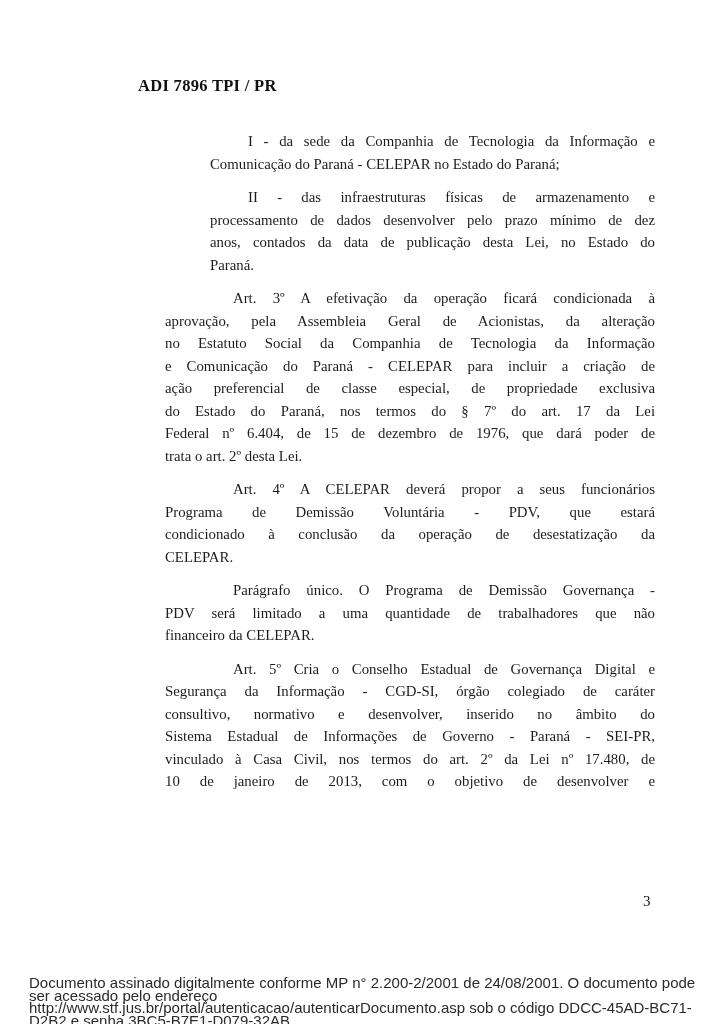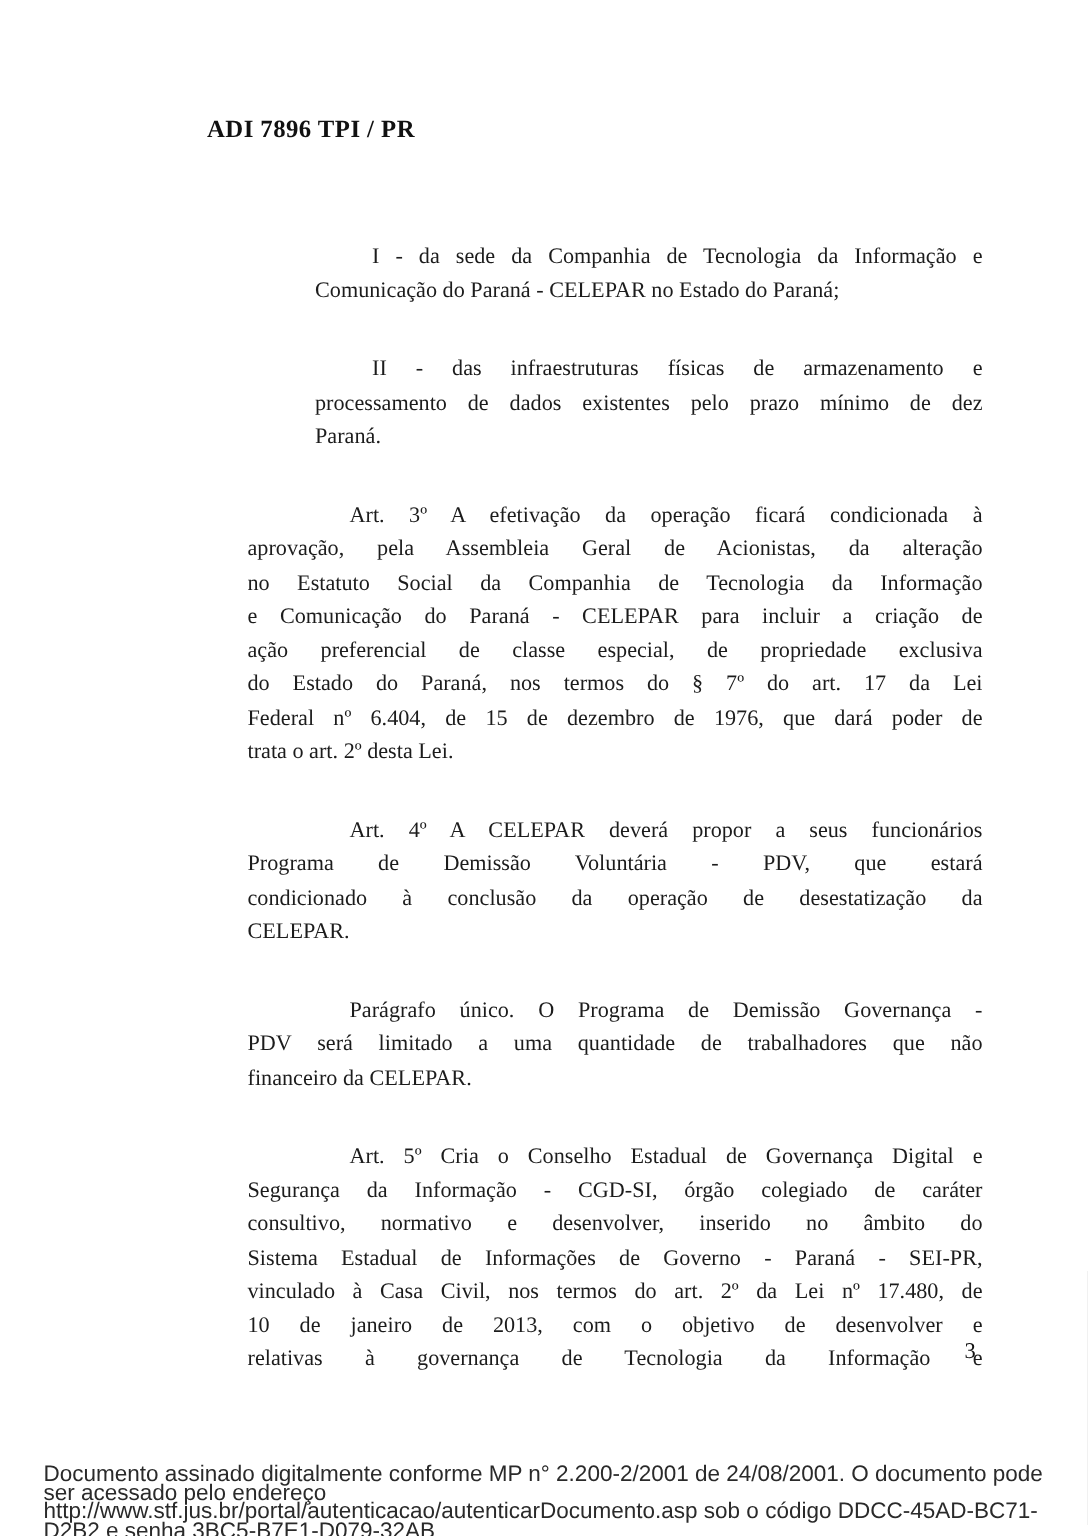--- a/index.html
+++ b/index.html
@@ -42,21 +42,20 @@
   .para.quote {
     margin-left: 45px;
   }
   .line {
     text-align: justify;
     text-align-last: justify;
     white-space: normal;
   }
   .line.first {
     padding-left: 68px;
-    margin-top: 30px;
   }
   .para.quote .line.first {
     padding-left: 38px;
   }
   .line.last {
     text-align-last: left;
   }
   .line.last.jlast {
     text-align-last: justify;
   }
@@ -85,21 +84,22 @@
 
   <div class="doc-header">ADI 7896 TPI / PR</div>
 
   <div class="doc-body">
       <div class="para quote">
         <div class="line first">I - da sede da Companhia de Tecnologia da Informação e</div>
         <div class="line last">Comunicação do Paraná - CELEPAR no Estado do Paraná;</div>
       </div>
       <div class="para quote">
         <div class="line first">II - das infraestruturas físicas de armazenamento e</div>
-        <div class="line">processamento de dados existentes pelo prazo mínimo de dez</div>
+        <div class="line">processamento de dados desenvolver pelo prazo mínimo de dez</div>
+        <div class="line">anos, contados da data de publicação desta Lei, no Estado do</div>
         <div class="line last">Paraná.</div>
       </div>
       <div class="para">
         <div class="line first">Art. 3º A efetivação da operação ficará condicionada à</div>
         <div class="line">aprovação, pela Assembleia Geral de Acionistas, da alteração</div>
         <div class="line">no Estatuto Social da Companhia de Tecnologia da Informação</div>
         <div class="line">e Comunicação do Paraná - CELEPAR para incluir a criação de</div>
         <div class="line">ação preferencial de classe especial, de propriedade exclusiva</div>
         <div class="line">do Estado do Paraná, nos termos do § 7º do art. 17 da Lei</div>
         <div class="line">Federal nº 6.404, de 15 de dezembro de 1976, que dará poder de</div>
@@ -116,21 +116,20 @@
         <div class="line">PDV será limitado a uma quantidade de trabalhadores que não</div>
         <div class="line last">financeiro da CELEPAR.</div>
       </div>
       <div class="para">
         <div class="line first">Art. 5º Cria o Conselho Estadual de Governança Digital e</div>
         <div class="line">Segurança da Informação - CGD-SI, órgão colegiado de caráter</div>
         <div class="line">consultivo, normativo e desenvolver, inserido no âmbito do</div>
         <div class="line">Sistema Estadual de Informações de Governo - Paraná - SEI-PR,</div>
         <div class="line">vinculado à Casa Civil, nos termos do art. 2º da Lei nº 17.480, de</div>
         <div class="line">10 de janeiro de 2013, com o objetivo de desenvolver e</div>
-        <div class="line">relativas à governança de Tecnologia da Informação e</div>
       </div>
     </div>
 
   <div class="page-number">3</div>
 
   <div class="doc-footer">
     <div>Documento assinado digitalmente conforme MP n° 2.200-2/2001 de 24/08/2001. O documento pode ser acessado pelo endereço</div>
     <div>http://www.stf.jus.br/portal/autenticacao/autenticarDocumento.asp sob o código DDCC-45AD-BC71-D2B2 e senha 3BC5-B7E1-D079-32AB</div>
   </div>
 

